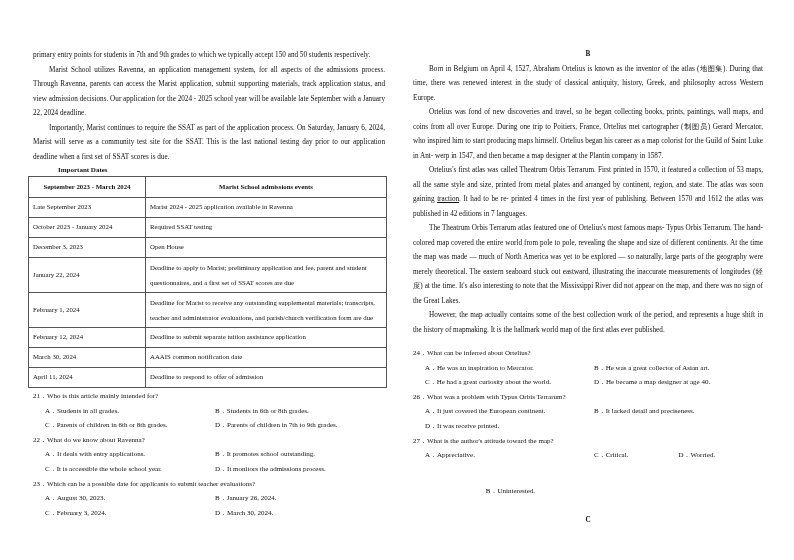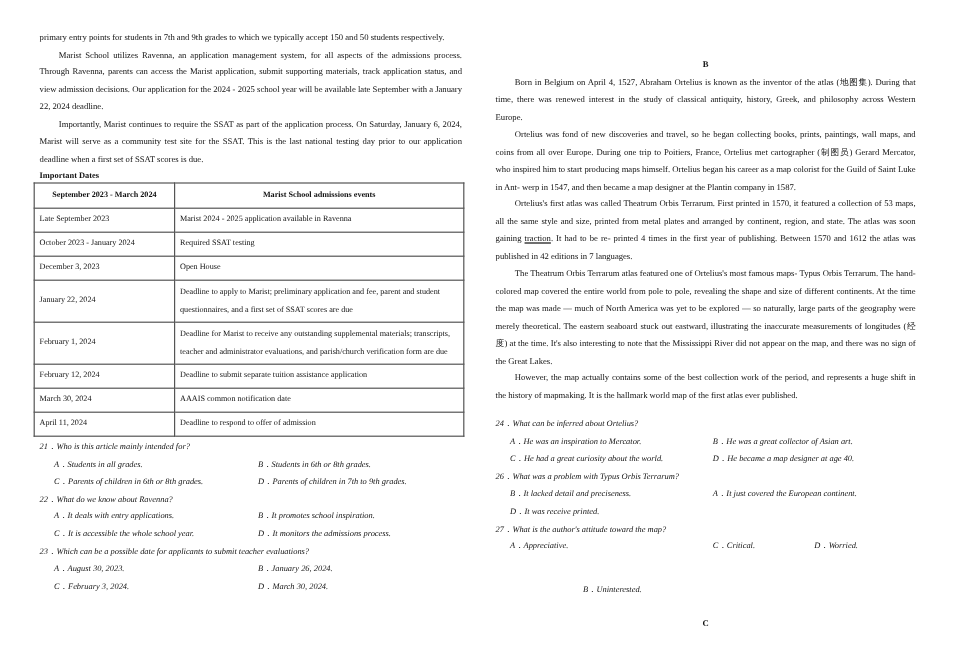--- a/index.html
+++ b/index.html
@@ -8,43 +8,43 @@
     font-family: "Liberation Serif", "DejaVu Serif", serif;
     color: #111; font-size: 7.2px; line-height: 14.5px;
   }
   .col { position: absolute; top: 0; }
   .col-left { left: 33px; width: 352px; }
   .col-right { left: 413px; width: 350px; }
   p { margin: 0; text-align: justify; }
   .indent { text-indent: 16px; }
   .heading-b { text-align: center; font-weight: bold; }
   .heading-c { text-align: center; font-weight: bold; }
-  .label-dates { font-weight: bold; font-size: 7px; line-height: 12px; }
+  .label-dates { font-weight: bold; font-size: 7px; line-height: 12px; margin-left: 25px; }
   table.dates {
     border-collapse: collapse; width: 359px; margin-left: -5px;
     font-size: 6.8px; line-height: 12.5px;
   }
   table.dates td, table.dates th {
     border: 1px solid #555; padding: 2px 4px; text-align: left; vertical-align: middle;
     font-weight: normal;
   }
   table.dates th { font-weight: bold; text-align: center; height: 16px; }
   table.dates td.date { width: 108px; }
   table.dates tr.r1 td { height: 15px; }
-  .q { margin-top: 0; font-size: 7px; line-height: 14.6px; font-style: italic; }
+  .q { margin-top: 0; font-size: 7px; line-height: 14.6px; }
   .opts { display: flex; flex-wrap: wrap; padding-left: 12px; }
   .opt2 { width: 50%; }
   .opt4 { width: 25%; }
   .opts .opt2:nth-child(even) { width: 50%; }
   u { text-decoration: underline; }
 </style>
 </head>
 <body>
 
-<div class="col col-left" style="top:24px;">
+<div class="col col-left" style="top:48px;">
   <p>primary entry points for students in 7th and 9th grades to which we typically accept 150 and 50 students respectively.</p>
   <p class="indent">Marist School utilizes Ravenna, an application management system, for all aspects of the admissions process. Through Ravenna, parents can access the Marist application, submit supporting materials, track application status, and view admission decisions. Our application for the 2024 - 2025 school year will be available late September with a January 22, 2024 deadline.</p>
   <p class="indent">Importantly, Marist continues to require the SSAT as part of the application process. On Saturday, January 6, 2024, Marist will serve as a community test site for the SSAT. This is the last national testing day prior to our application deadline when a first set of SSAT scores is due.</p>
   <div class="label-dates">Important Dates</div>
 
   <table class="dates">
     <tbody>
         <tr>
       <th>September 2023 - March 2024</th>
       <th>Marist School admissions events</th>
@@ -90,21 +90,21 @@
       <span class="opt2">A．Students in all grades.</span>
       <span class="opt2">B．Students in 6th or 8th grades.</span>
       <span class="opt2">C．Parents of children in 6th or 8th grades.</span>
       <span class="opt2">D．Parents of children in 7th to 9th grades.</span>
     </div>
   </div>
   <div class="q">
     <div>22．What do we know about Ravenna?</div>
     <div class="opts">
       <span class="opt2">A．It deals with entry applications.</span>
-      <span class="opt2">B．It promotes school inspiration.</span>
+      <span class="opt2">B．It promotes school outstanding.</span>
       <span class="opt2">C．It is accessible the whole school year.</span>
       <span class="opt2">D．It monitors the admissions process.</span>
     </div>
   </div>
   <div class="q">
     <div>23．Which can be a possible date for applicants to submit teacher evaluations?</div>
     <div class="opts">
       <span class="opt2">A．August 30, 2023.</span>
       <span class="opt2">B．January 26, 2024.</span>
       <span class="opt2">C．February 3, 2024.</span>
@@ -126,22 +126,22 @@
     <div class="opts">
       <span class="opt2">A．He was an inspiration to Mercator.</span>
       <span class="opt2">B．He was a great collector of Asian art.</span>
       <span class="opt2">C．He had a great curiosity about the world.</span>
       <span class="opt2">D．He became a map designer at age 40.</span>
     </div>
   </div>
   <div class="q">
     <div>26．What was a problem with Typus Orbis Terrarum?</div>
     <div class="opts">
+      <span class="opt2">A．It just covered the European continent.</span>
       <span class="opt2">B．It lacked detail and preciseness.</span>
-      <span class="opt2">A．It just covered the European continent.</span>
       <span class="opt2">D．It was receive printed.</span>
     </div>
   </div>
   <div class="q">
     <div>27．What is the author's attitude toward the map?</div>
     <div class="opts">
       <span class="opt4" style="width:18%;">A．Appreciative.</span>
       <span class="opt4" style="width:32%;margin-top:36px;">B．Uninterested.</span>
       <span class="opt4" style="width:25%;">C．Critical.</span>
       <span class="opt4" style="width:25%;">D．Worried.</span>

